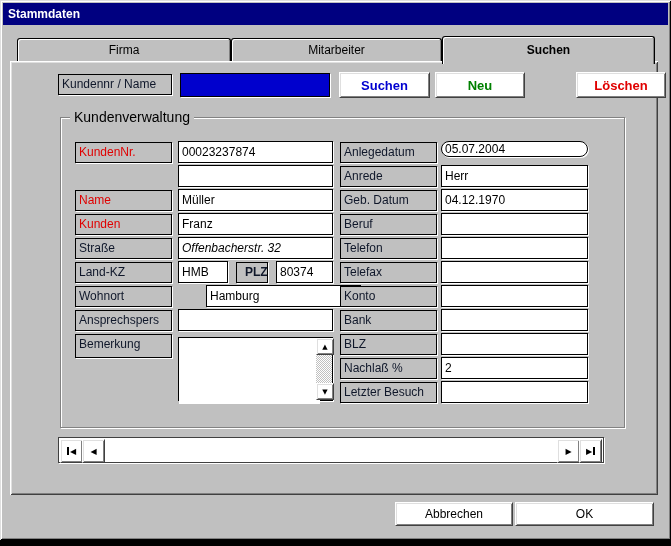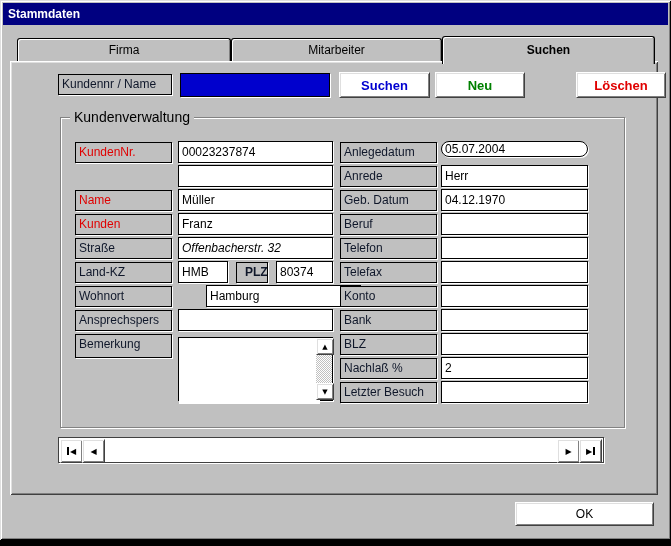--- a/index.html
+++ b/index.html
@@ -153,15 +153,16 @@
         </div>
       <div class="navbtn btn3d" style="right:23px">
           <span class="glyph">▶</span>
         </div>
       <div class="navbtn btn3d" style="right:1px">
           <span class="glyph">▶</span>
           <span class="bar"></span>
         </div>
     </div>
 
+    <div class="abs btn3d footbtn" style="left:395px;top:502px;width:118px;height:24px">Abbrechen</div>
     <div class="abs btn3d footbtn" style="left:515px;top:502px;width:139px;height:24px">OK</div>
   </div>
 </div>
 
 </body></html>

